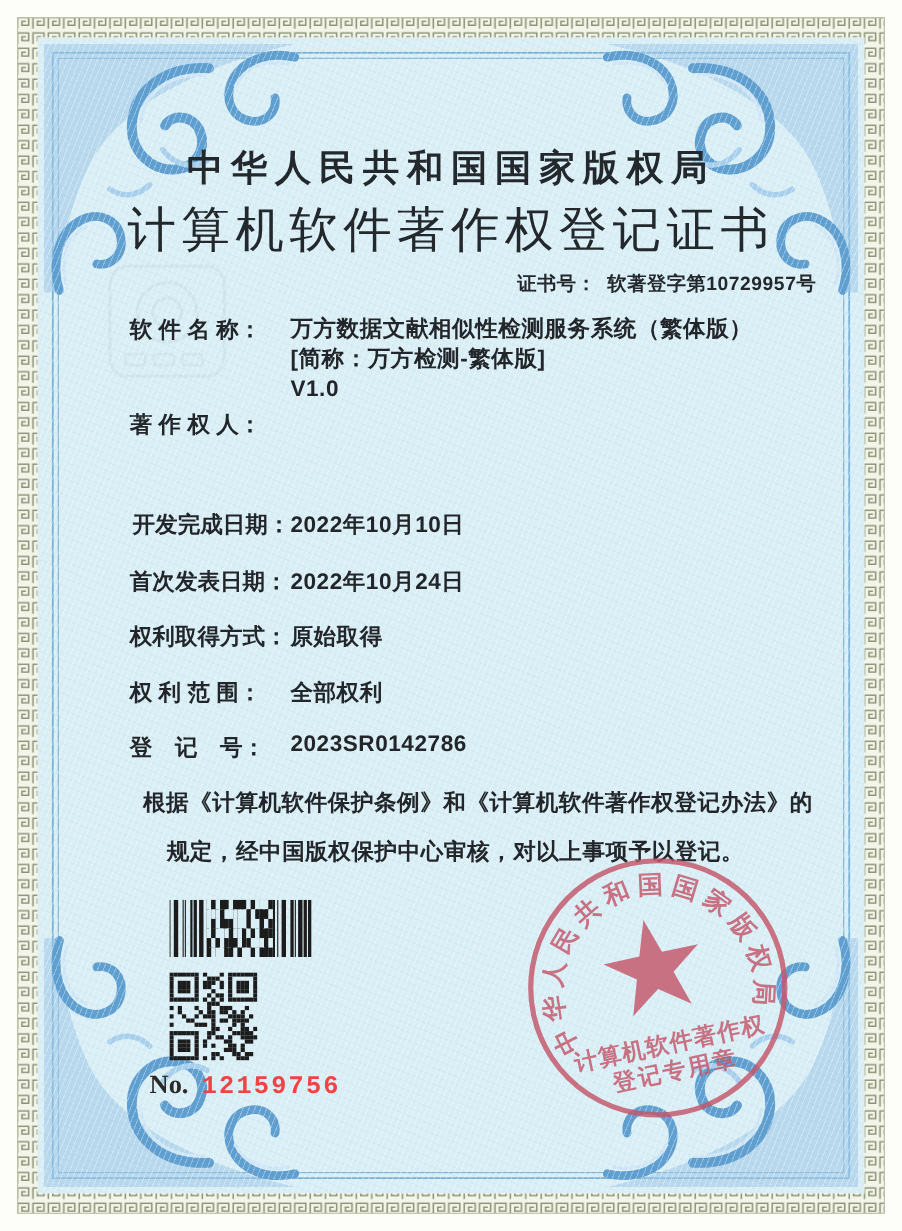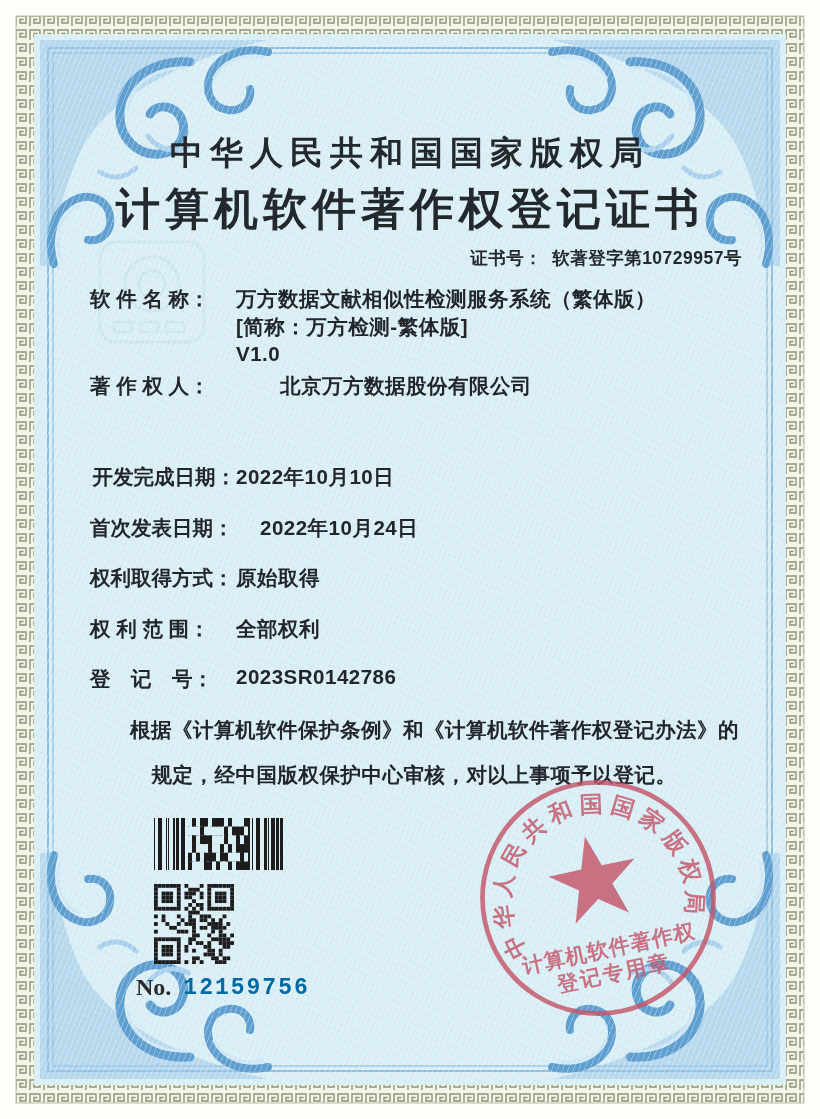--- a/index.html
+++ b/index.html
@@ -17,51 +17,51 @@
     pointer-events:none;
   }
   .layer{position:absolute;left:0;top:0;width:100%;height:100%;z-index:2;}
   .authority{
     position:absolute;left:0;right:0;top:131px;text-align:center;
     font-family:"Liberation Serif",serif;font-weight:700;font-size:33px;
     letter-spacing:7px;color:#23282c;
   }
   .main-title{
     position:absolute;left:0;right:0;top:180px;text-align:center;
-    font-family:"Liberation Serif",serif;font-weight:700;font-size:44px;
+    font-family:"Liberation Serif",serif;font-weight:400;font-size:44px;
     letter-spacing:5px;color:#23282c;
   }
   .cert-no{
     position:absolute;right:78px;top:246px;font-size:17.5px;font-weight:700;
     letter-spacing:.5px;color:#23282c;
   }
   .cert-no .lbl{margin-right:10px;margin-top:48px;}
   .field-row{position:absolute;left:90px;display:flex;align-items:flex-start;}
   .field-label{
     width:146px;flex:0 0 146px;font-size:20.5px;font-weight:700;
-    white-space:pre;color:#22262a;
+    white-space:pre;color:#22262a;margin-left:28px;
   }
   .field-value{font-size:20.5px;font-weight:700;color:#22262a;letter-spacing:.5px;}
   .field-value .vline{line-height:27.5px;}
   .statement{
     position:absolute;left:88px;top:708px;width:652px;
     font-size:20.5px;font-weight:700;line-height:44.5px;text-indent:2em;
     color:#22262a;letter-spacing:.5px;text-align:center;
   }
   .barcode-wrap{position:absolute;left:154px;top:818px;width:132px;height:52px;}
   .qr-wrap{position:absolute;left:154px;top:884px;width:80px;height:80px;}
   .serial{
     position:absolute;left:136px;top:974px;display:flex;align-items:center;gap:12px;
   }
   .serial .no-label{
     font-family:"Liberation Serif",serif;font-weight:700;font-size:24px;color:#2a2a2a;
   }
   .serial .no-number{
     font-family:"Liberation Mono",monospace;font-weight:700;font-size:23px;
-    letter-spacing:2px;color:#0369a1;
+    letter-spacing:2px;color:#ef4444;
   }
   .issue-date{
     position:absolute;left:497px;top:977px;font-size:23px;font-weight:700;
     letter-spacing:1px;color:#23282c;z-index:2;
   }
   .seal-wrap{position:absolute;left:472px;top:772px;width:252px;height:252px;z-index:3;}
 </style>
 </head>
 <body>
 
@@ -124,29 +124,28 @@
       <div class="field-label">软 件 名 称：</div>
       <div class="field-value">
         <div class="vline">万方数据文献相似性检测服务系统（繁体版）</div>
         <div class="vline">[简称：万方检测-繁体版]</div>
         <div class="vline">V1.0</div>
       </div>
     </div>
 
     <div class="field-row" style="top:372px;gap:44px;">
       <div class="field-label">著 作 权 人：</div>
-      <div class="field-value">北京万方数据股份有限公司</div>
     </div>
 
     <div class="field-row" style="top:463px;text-align:right;">
       <div class="field-label">开发完成日期：</div>
       <div class="field-value">2022年10月10日</div>
     </div>
 
-    <div class="field-row" style="top:514px;gap:24px;">
+    <div class="field-row" style="top:514px;">
       <div class="field-label">首次发表日期：</div>
       <div class="field-value">2022年10月24日</div>
     </div>
 
     <div class="field-row" style="top:564px;align-items:flex-end;">
       <div class="field-label">权利取得方式：</div>
       <div class="field-value">原始取得</div>
     </div>
 
     <div class="field-row" style="top:615px;">

